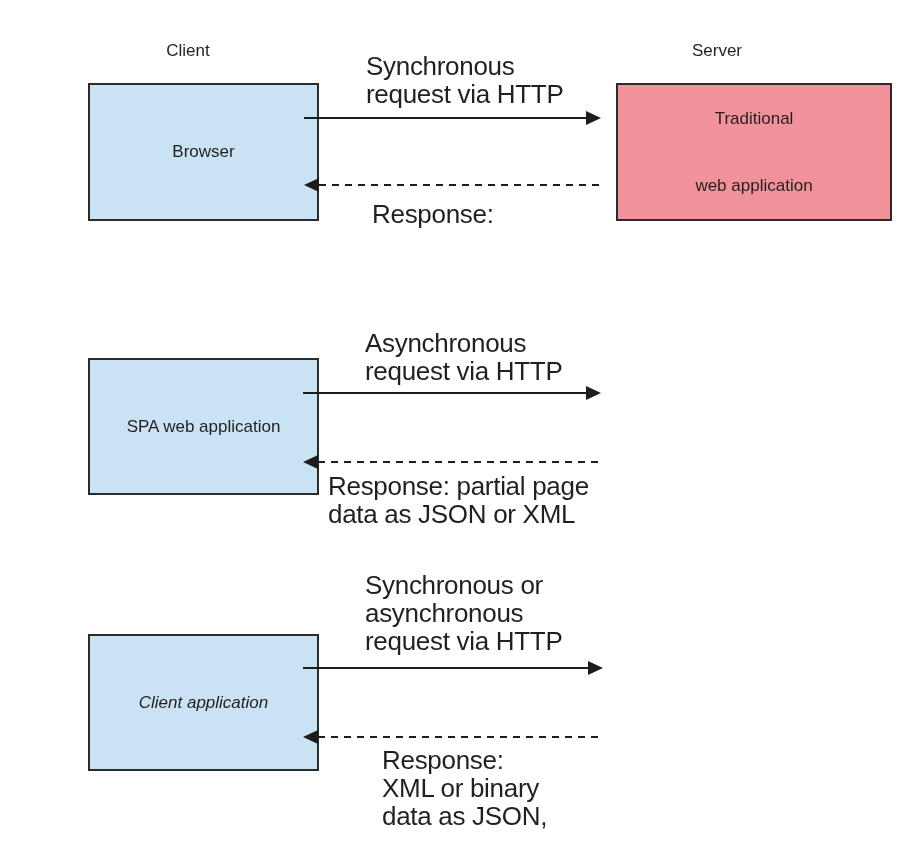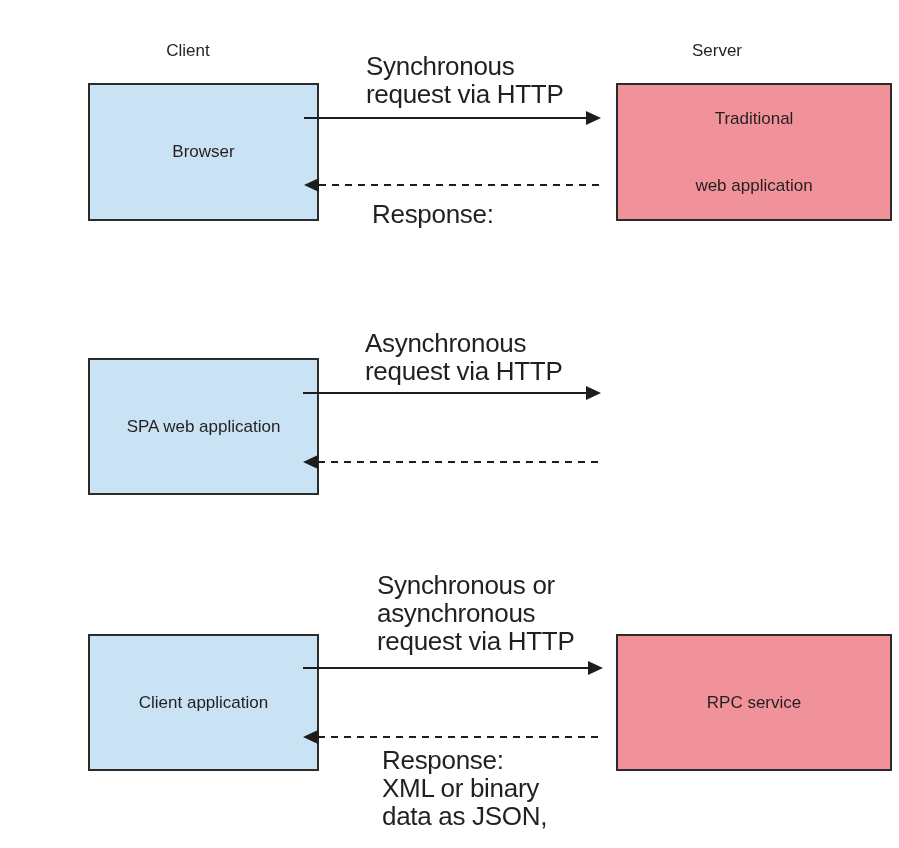--- a/index.html
+++ b/index.html
@@ -17,21 +17,21 @@
   .box {
     position:absolute; box-sizing:border-box;
     border:2px solid var(--border,#2b2b2b);
     display:flex; flex-direction:column; align-items:center; justify-content:center;
     font-size:17px; line-height:24px; color:var(--text,#231f20); text-align:center;
   }
   .client-box { left:88px;  width:231px; background:var(--client-box,#c9e3f5); }
   .server-box { left:616px; width:276px; background:var(--server-box,#f1929a);gap:43px; }
   .y1 { top:83px;  height:138px; }
   .y2 { top:358px; height:137px;justify-content:center; }
-  .y3 { top:634px; height:137px; }
+  .y3 { top:634px; height:137px;font-style:italic; }
   .box span { display:block; }
 
   .line  { position:absolute; height:2px; background:#1d1d1d; }
   .dline { position:absolute; height:2px;
            background:repeating-linear-gradient(90deg,#1d1d1d 0 7px,transparent 7px 13px); }
   .head-r { position:absolute; width:0; height:0;
             border-top:7px solid transparent; border-bottom:7px solid transparent;
             border-left:15px solid #1d1d1d; }
   .head-l { position:absolute; width:0; height:0;
             border-top:7px solid transparent; border-bottom:7px solid transparent;
@@ -45,21 +45,21 @@
   .a3d-line{left:318px;top:736px;width:285px;} .a3d-head{left:303px;top:730px;}
 
   .blabel {
     position:absolute; font-weight:400; font-size:26px; line-height:28px;
     letter-spacing:-0.3px; color:var(--text,#231f20); white-space:nowrap;
   }
   .req1 { left:366px; top:52px; }
   .res1 { left:372px; top:200px; }
   .req2 { left:365px; top:329px; }
   .res2 { left:328px; top:472px; }
-  .req3 { left:377px; top:571px; }
+  .req3 { left:365px; top:571px; }
   .res3 { left:382px; top:746px; }
 </style>
 </head>
 <body>
 
 <div class="canvas">
 
   <div class="col-header client-header">Client</div>
   <div class="col-header server-header">Server</div>
 
@@ -86,26 +86,27 @@
     <span>SPA web application</span>
   </div>
   <div class="line a2s-line"></div>
   <div class="head-r a2s-head"></div>
   <div class="dline a2d-line"></div>
   <div class="head-l a2d-head"></div>
   <div class="blabel req2">
     <div>Asynchronous</div>
     <div>request via HTTP</div>
   </div>
+  <div class="blabel res2">
+    <div>Response: partial page</div>
+    <div>data as JSON or XML</div>
+  </div>
 
   <div class="box client-box y3">
     <span>Client application</span>
-  </div>
-  <div class="box server-box y3">
-    <span>RPC service</span>
   </div>
   <div class="line a3s-line"></div>
   <div class="head-r a3s-head"></div>
   <div class="dline a3d-line"></div>
   <div class="head-l a3d-head"></div>
   <div class="blabel req3">
     <div>Synchronous or</div>
     <div>asynchronous</div>
     <div>request via HTTP</div>
   </div>

